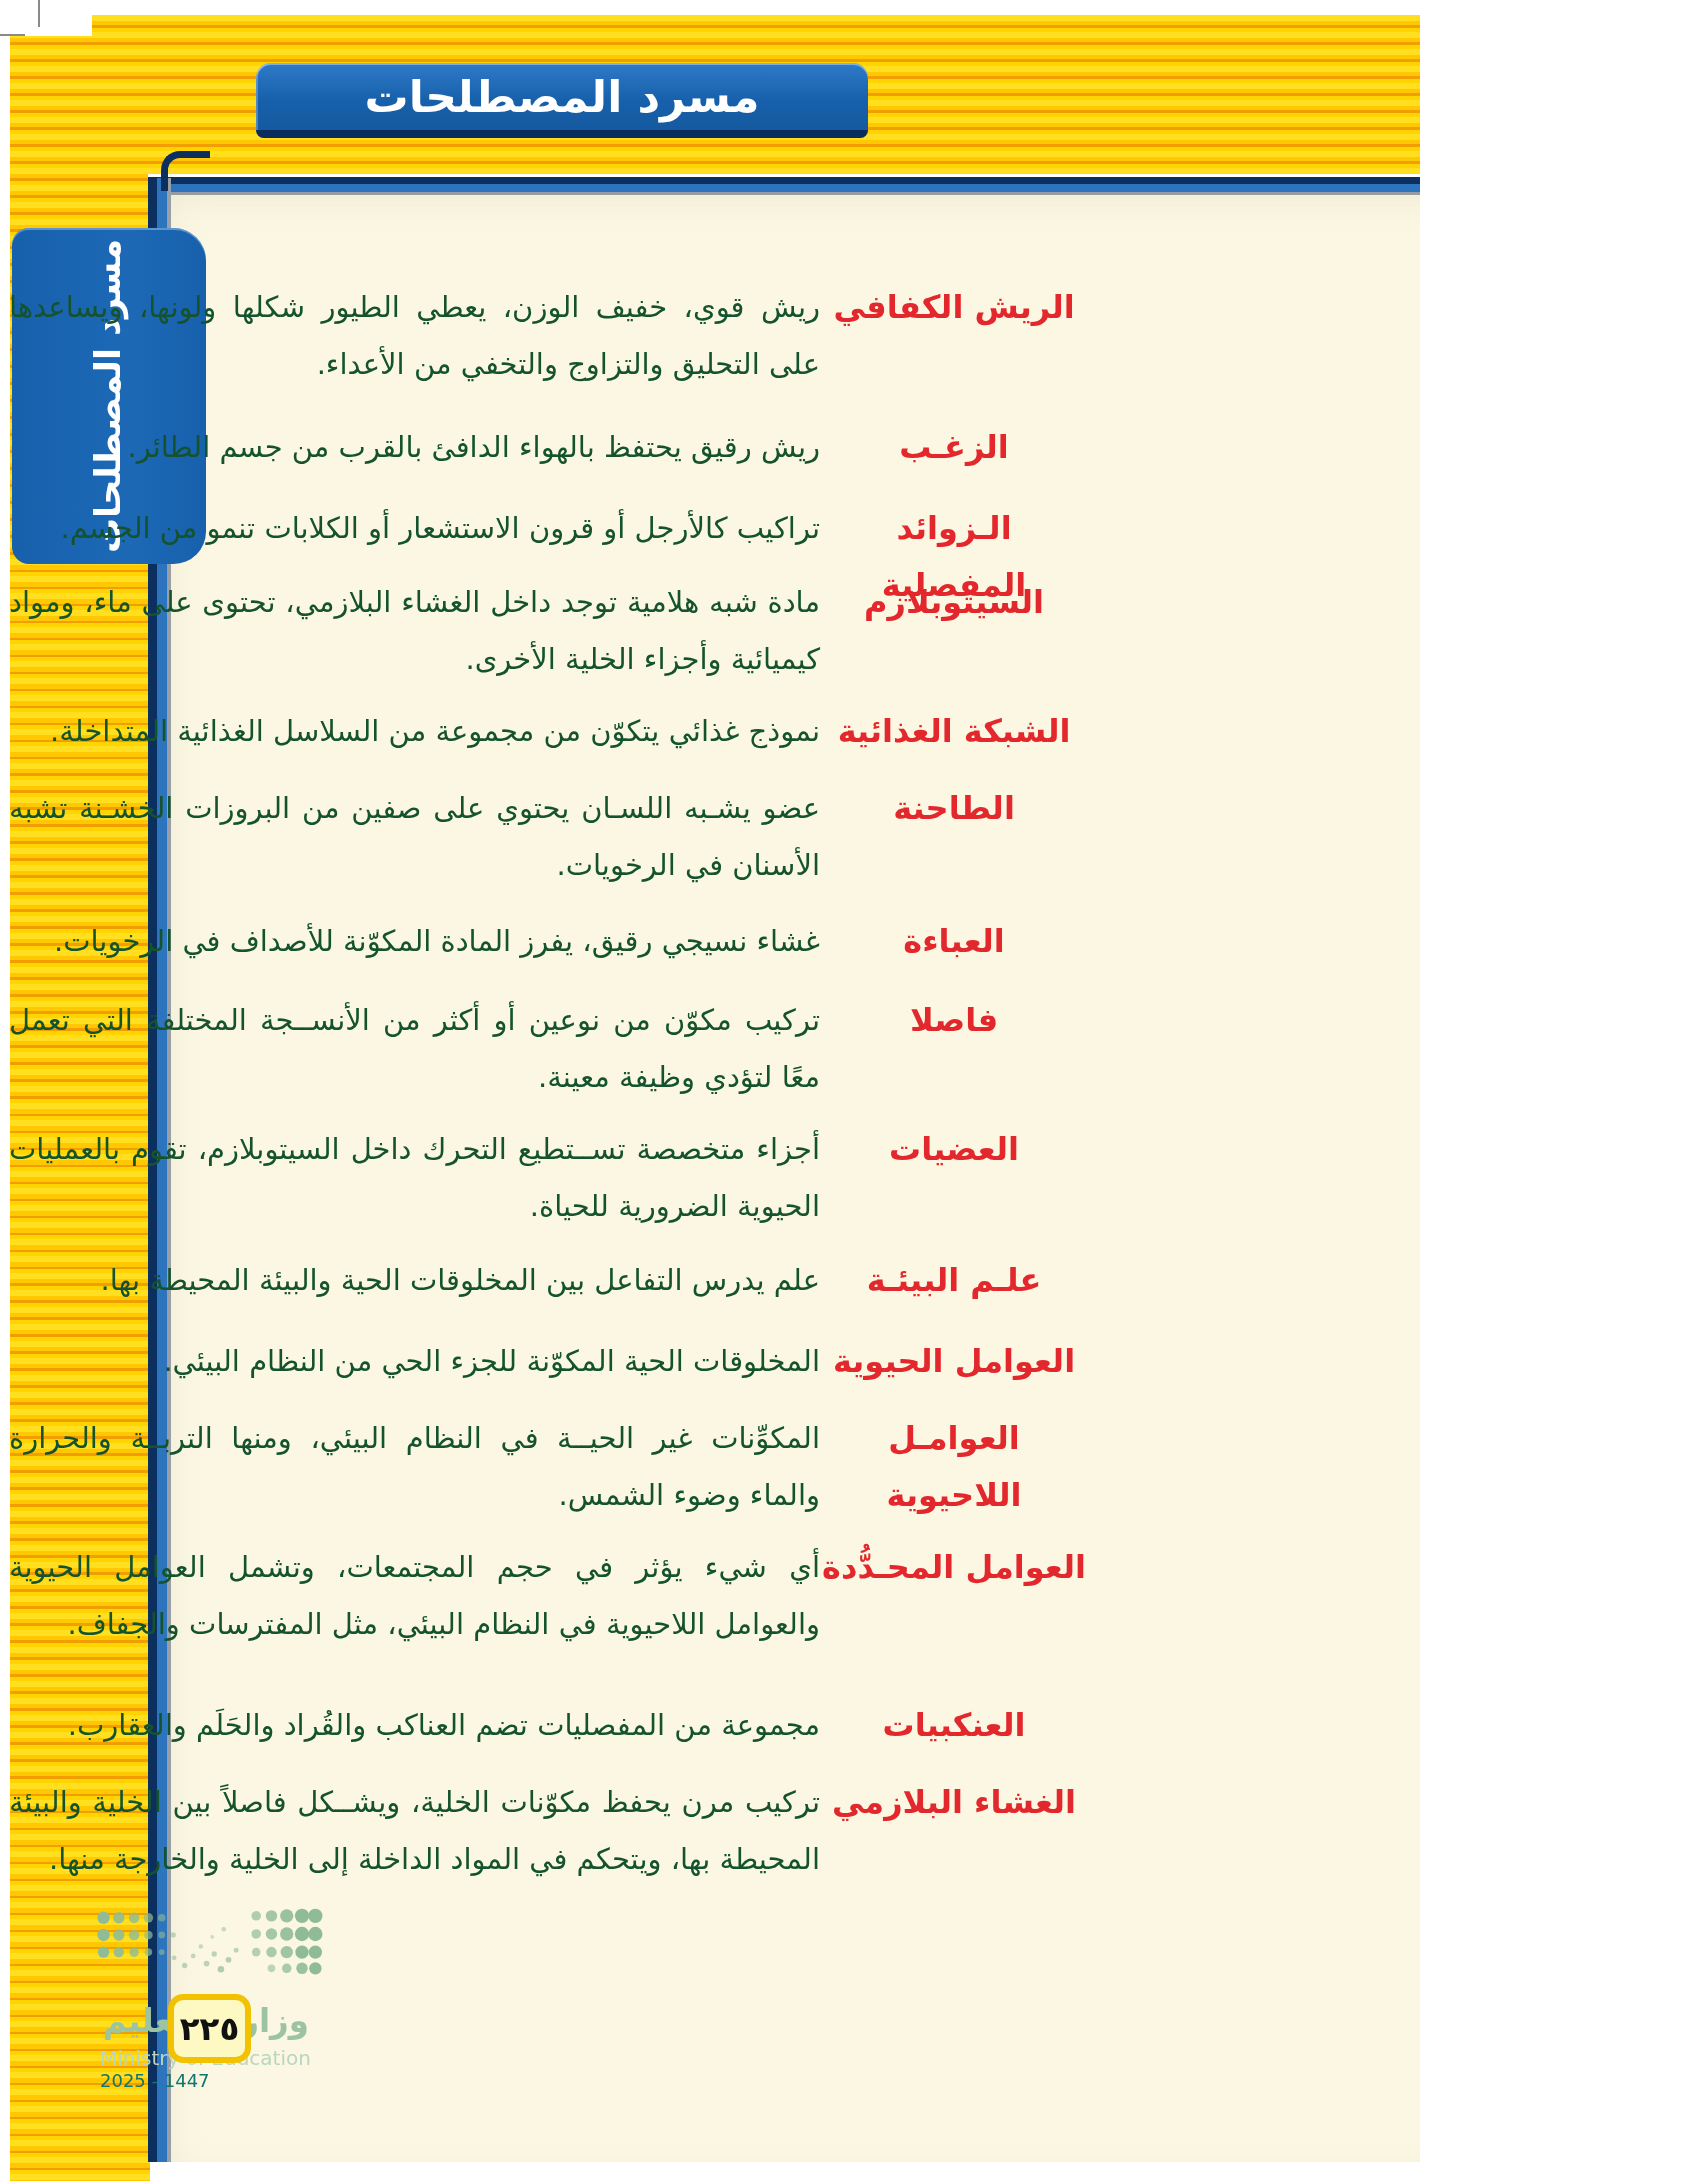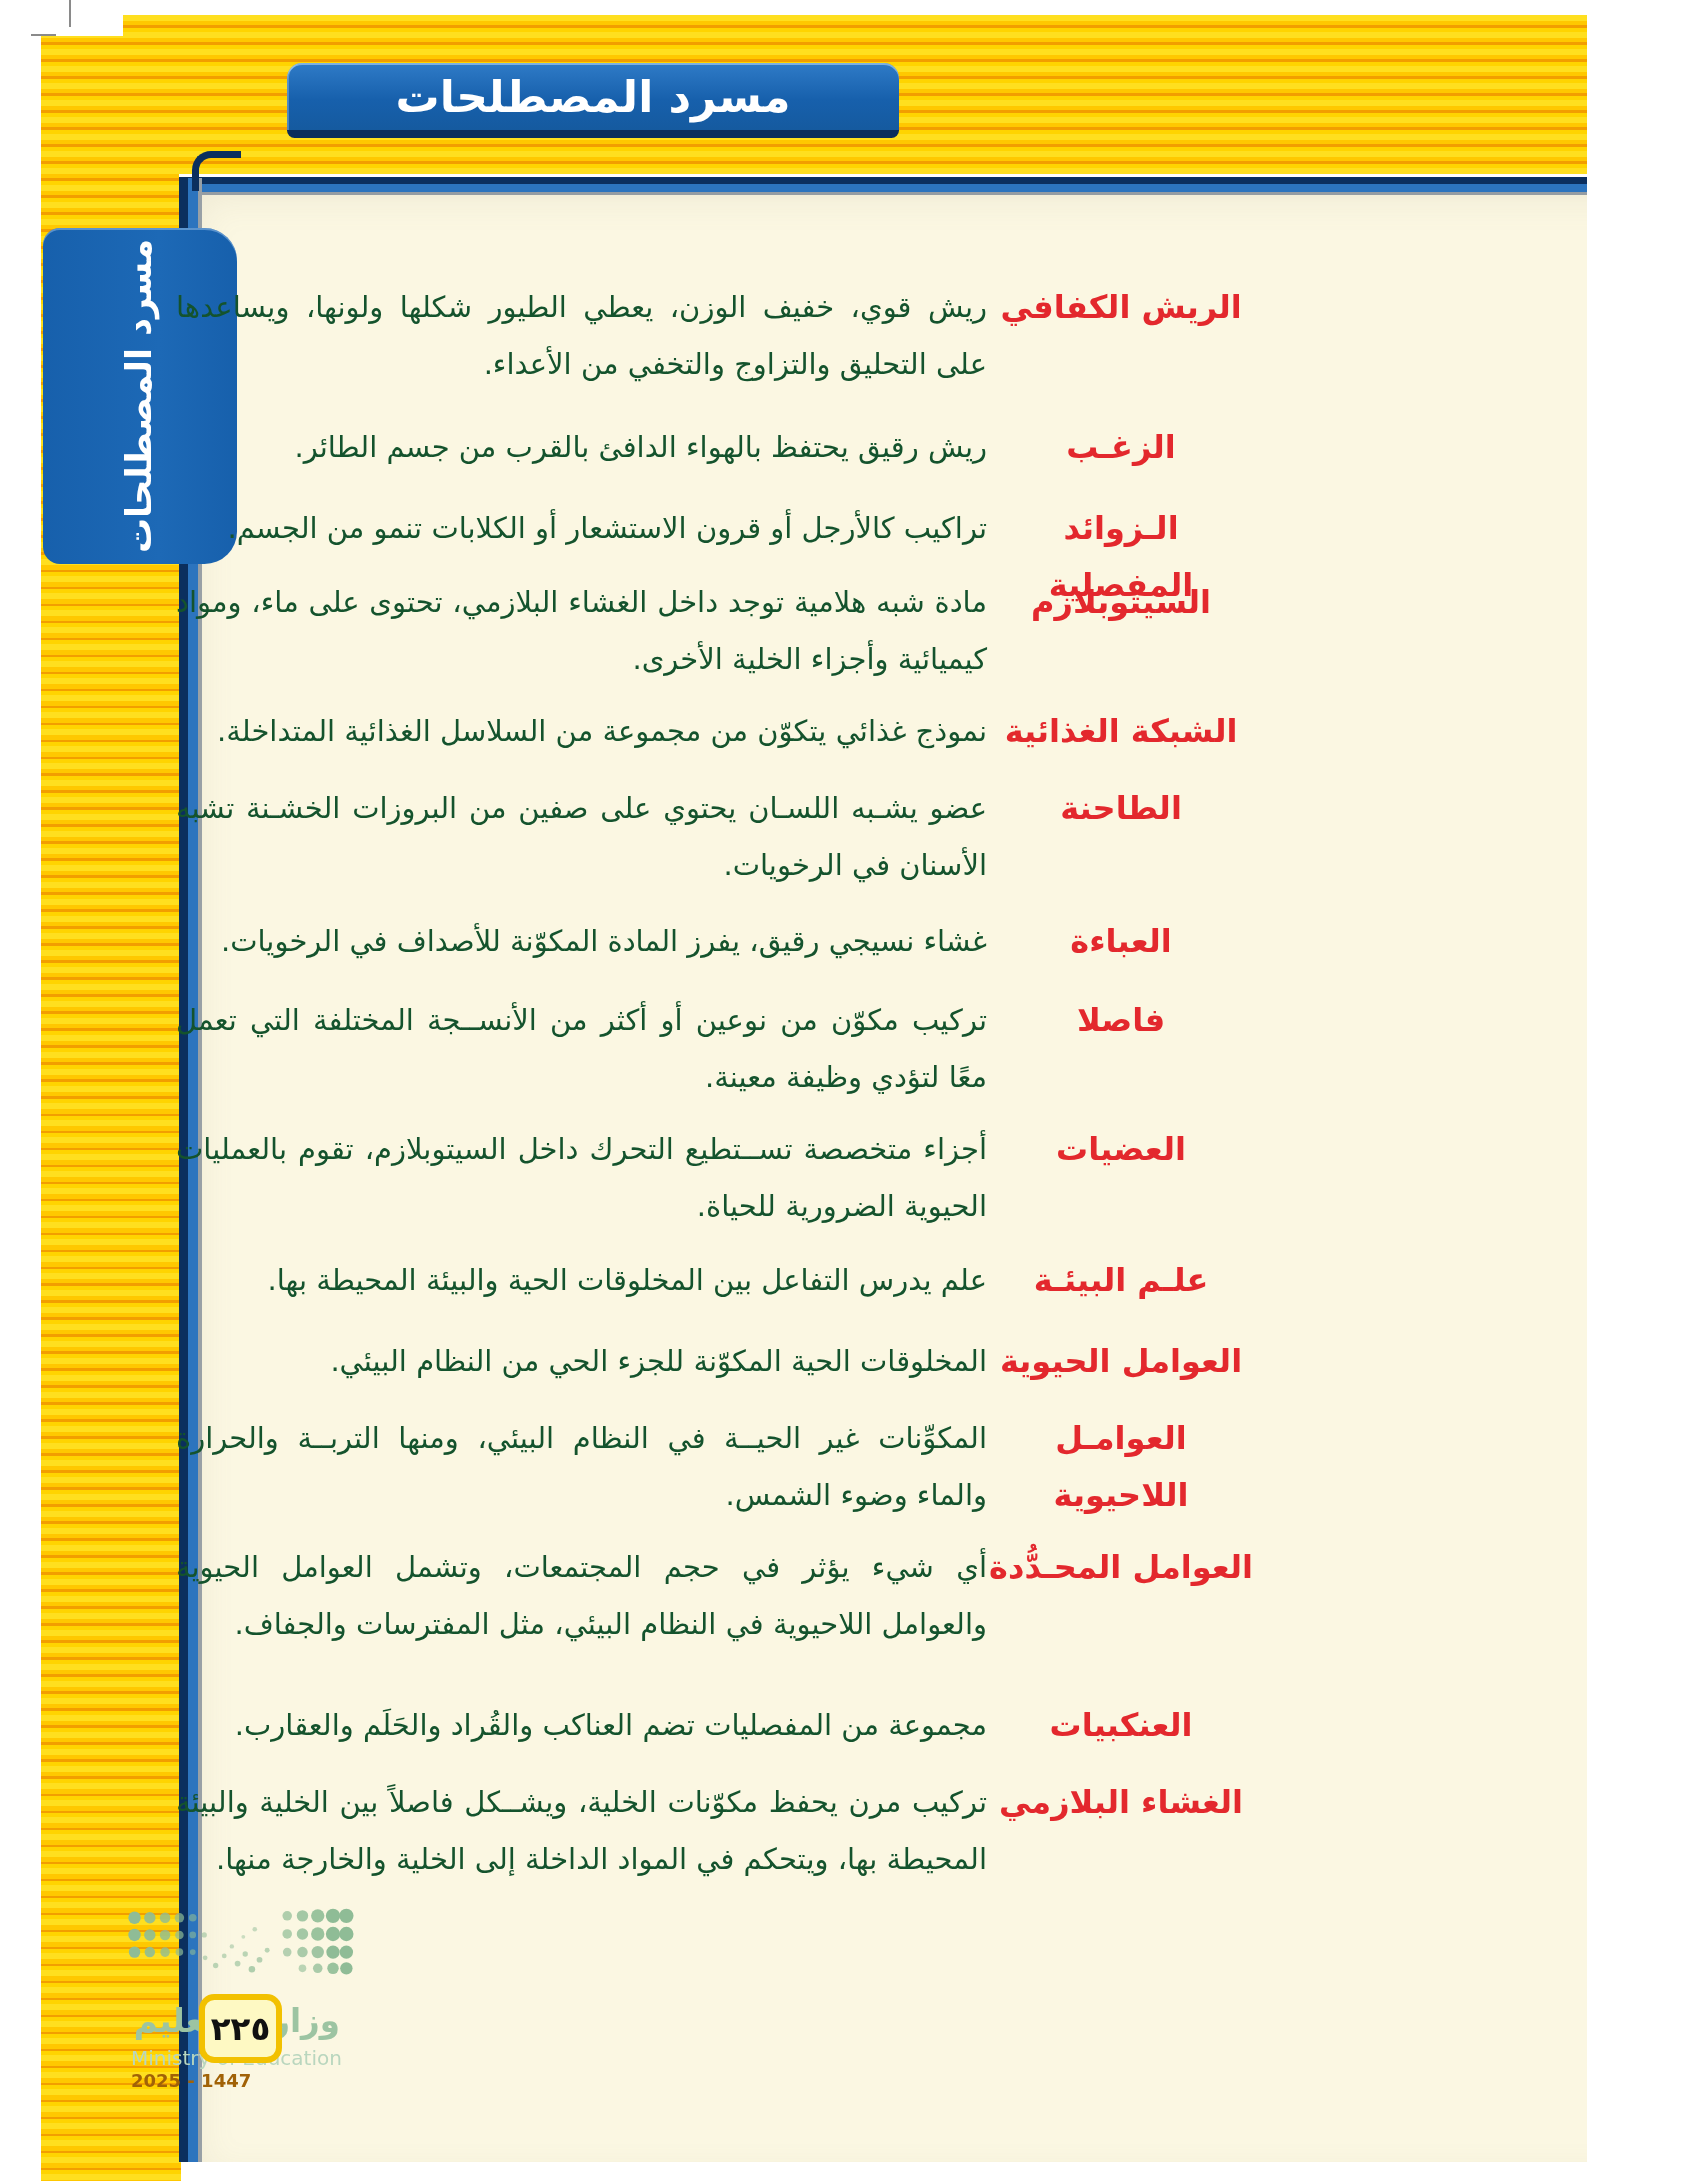--- a/index.html
+++ b/index.html
@@ -1,19 +1,18 @@
 <!DOCTYPE html>
 <html><head>
 <meta charset="utf-8">
 <style>
   html,body{margin:0;padding:0;background:#ffffff;}
   .page{
-    position:relative;width:1556px;height:2181px;background:#ffffff;overflow:hidden;
+    position:relative;width:1420px;height:2181px;background:#ffffff;overflow:hidden;
     font-family:"DejaVu Sans","Liberation Sans",sans-serif;
-    margin-left:31px;
   }
   
   .stripes{
     background:repeating-linear-gradient(180deg,
       #ffdf1f 0px,#ffdf1f 5.7px,
       #ffc800 5.7px,#ffc800 10.5px,
       #f29e00 10.5px,#f29e00 13.4px,
       #ffd400 13.4px,#ffd400 17px);
   }
   .frame-top{position:absolute;left:9.6px;top:15.3px;width:1627px;height:164px;}
@@ -82,21 +81,21 @@
   .logo-ar{
     position:absolute;left:91px;top:2002px;width:218px;z-index:4;
     color:#9cc4a2;font-size:32.5px;font-weight:bold;text-align:right;direction:rtl;
   }
   .logo-en{
     position:absolute;left:100px;top:2046px;width:249px;z-index:4;
     color:#b9d6be;font-size:20px;
   }
   .logo-years{
     position:absolute;left:100px;top:2070px;width:191px;z-index:4;
-    color:#a16207;font-size:18px;font-weight:bold;
+    color:#0f766e;font-size:18px;
   }
   .page-badge{
     position:absolute;left:168px;top:1994px;width:71px;height:57px;z-index:6;
     background:#fef9c3;border:6.7px solid #f2c100;border-radius:15.3px;
     display:flex;align-items:center;justify-content:center;
     color:#111111;font-size:32.5px;font-weight:bold;
   }
 </style>
 </head>
 <body>

